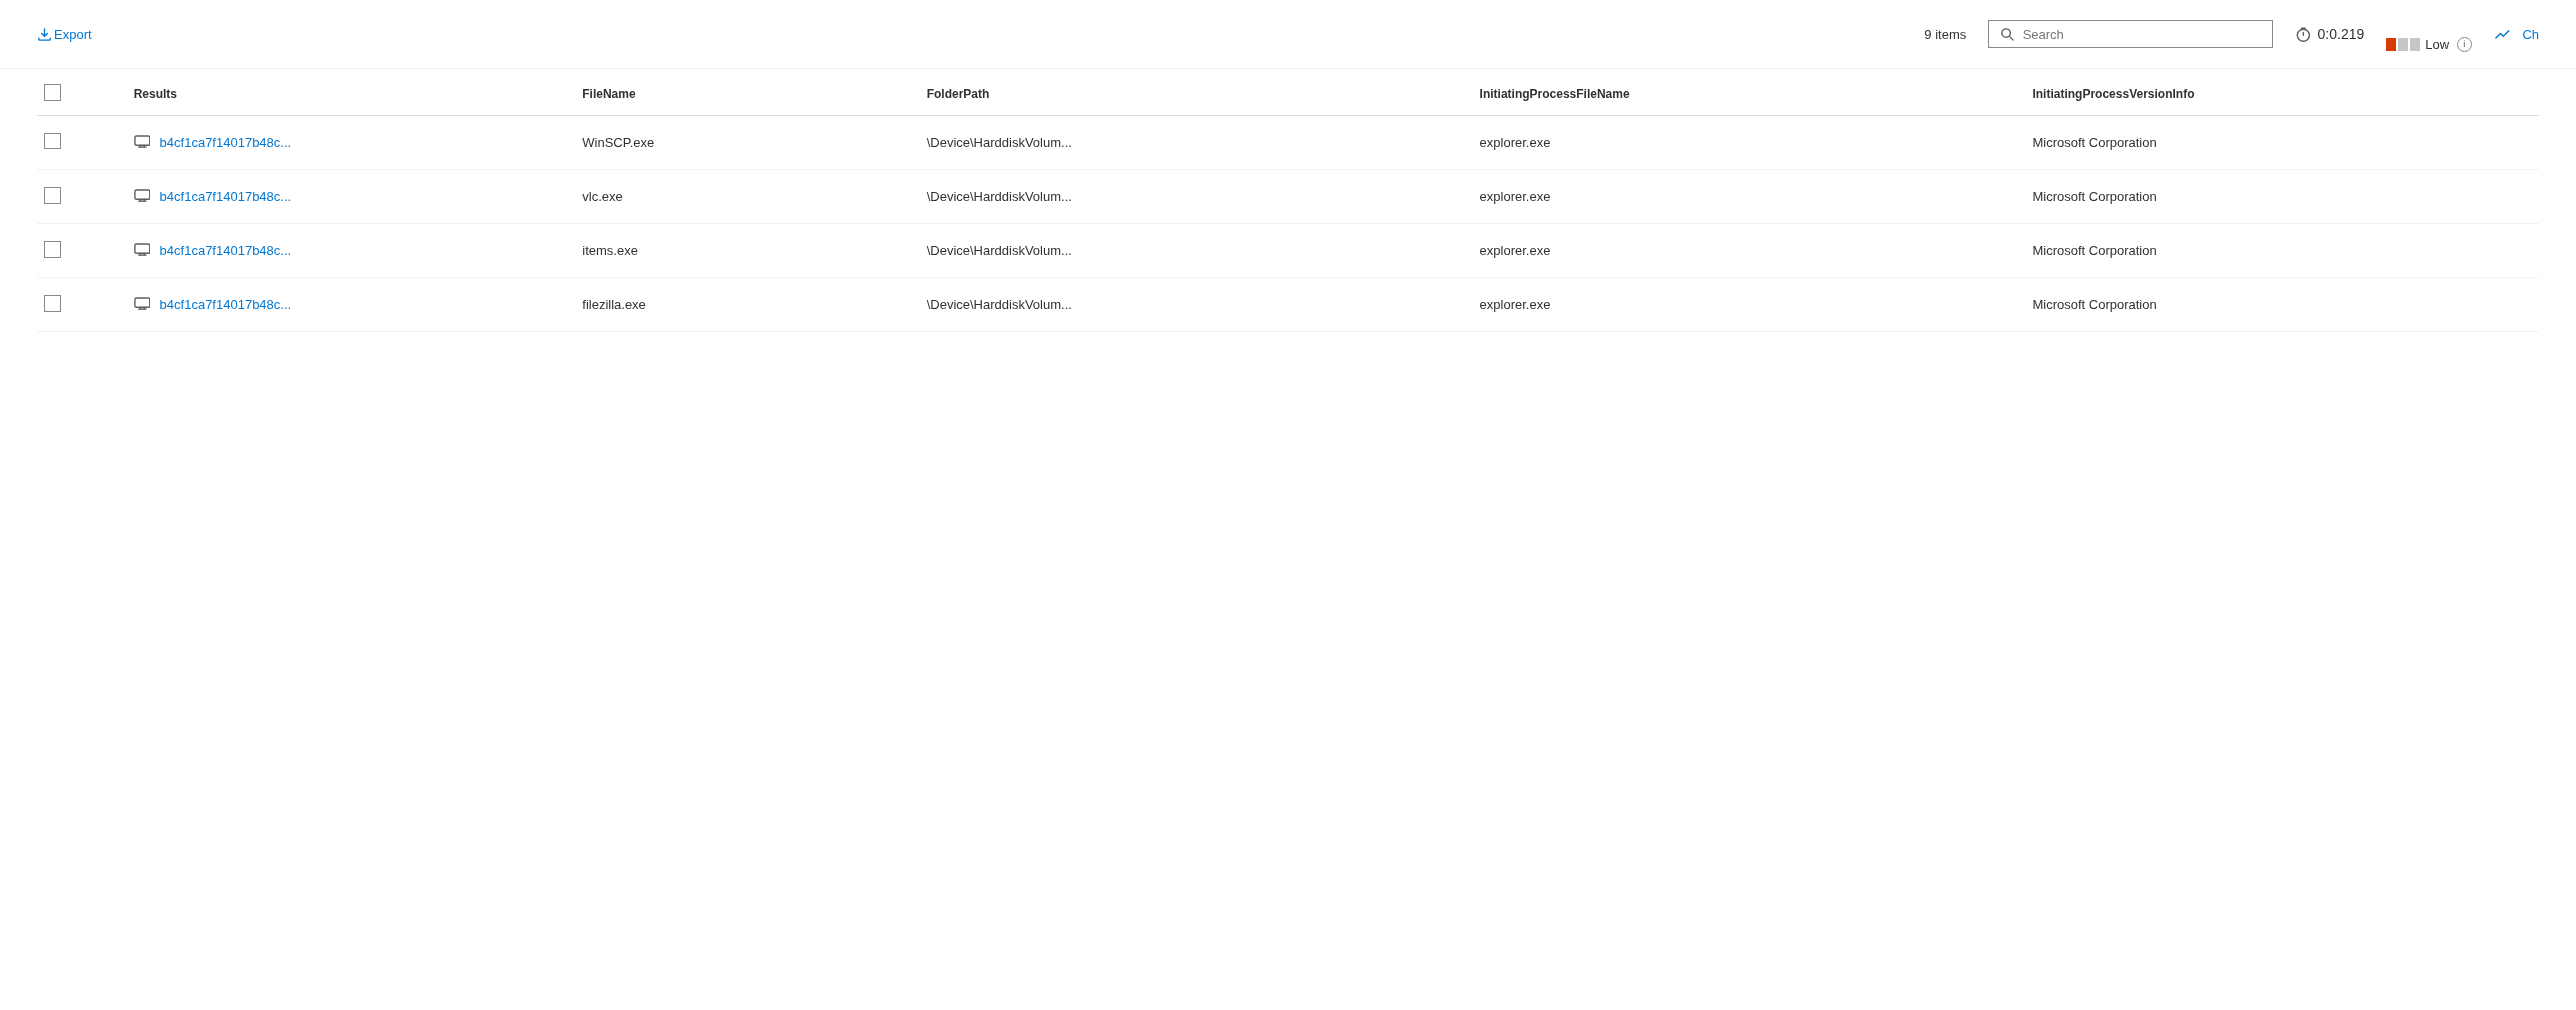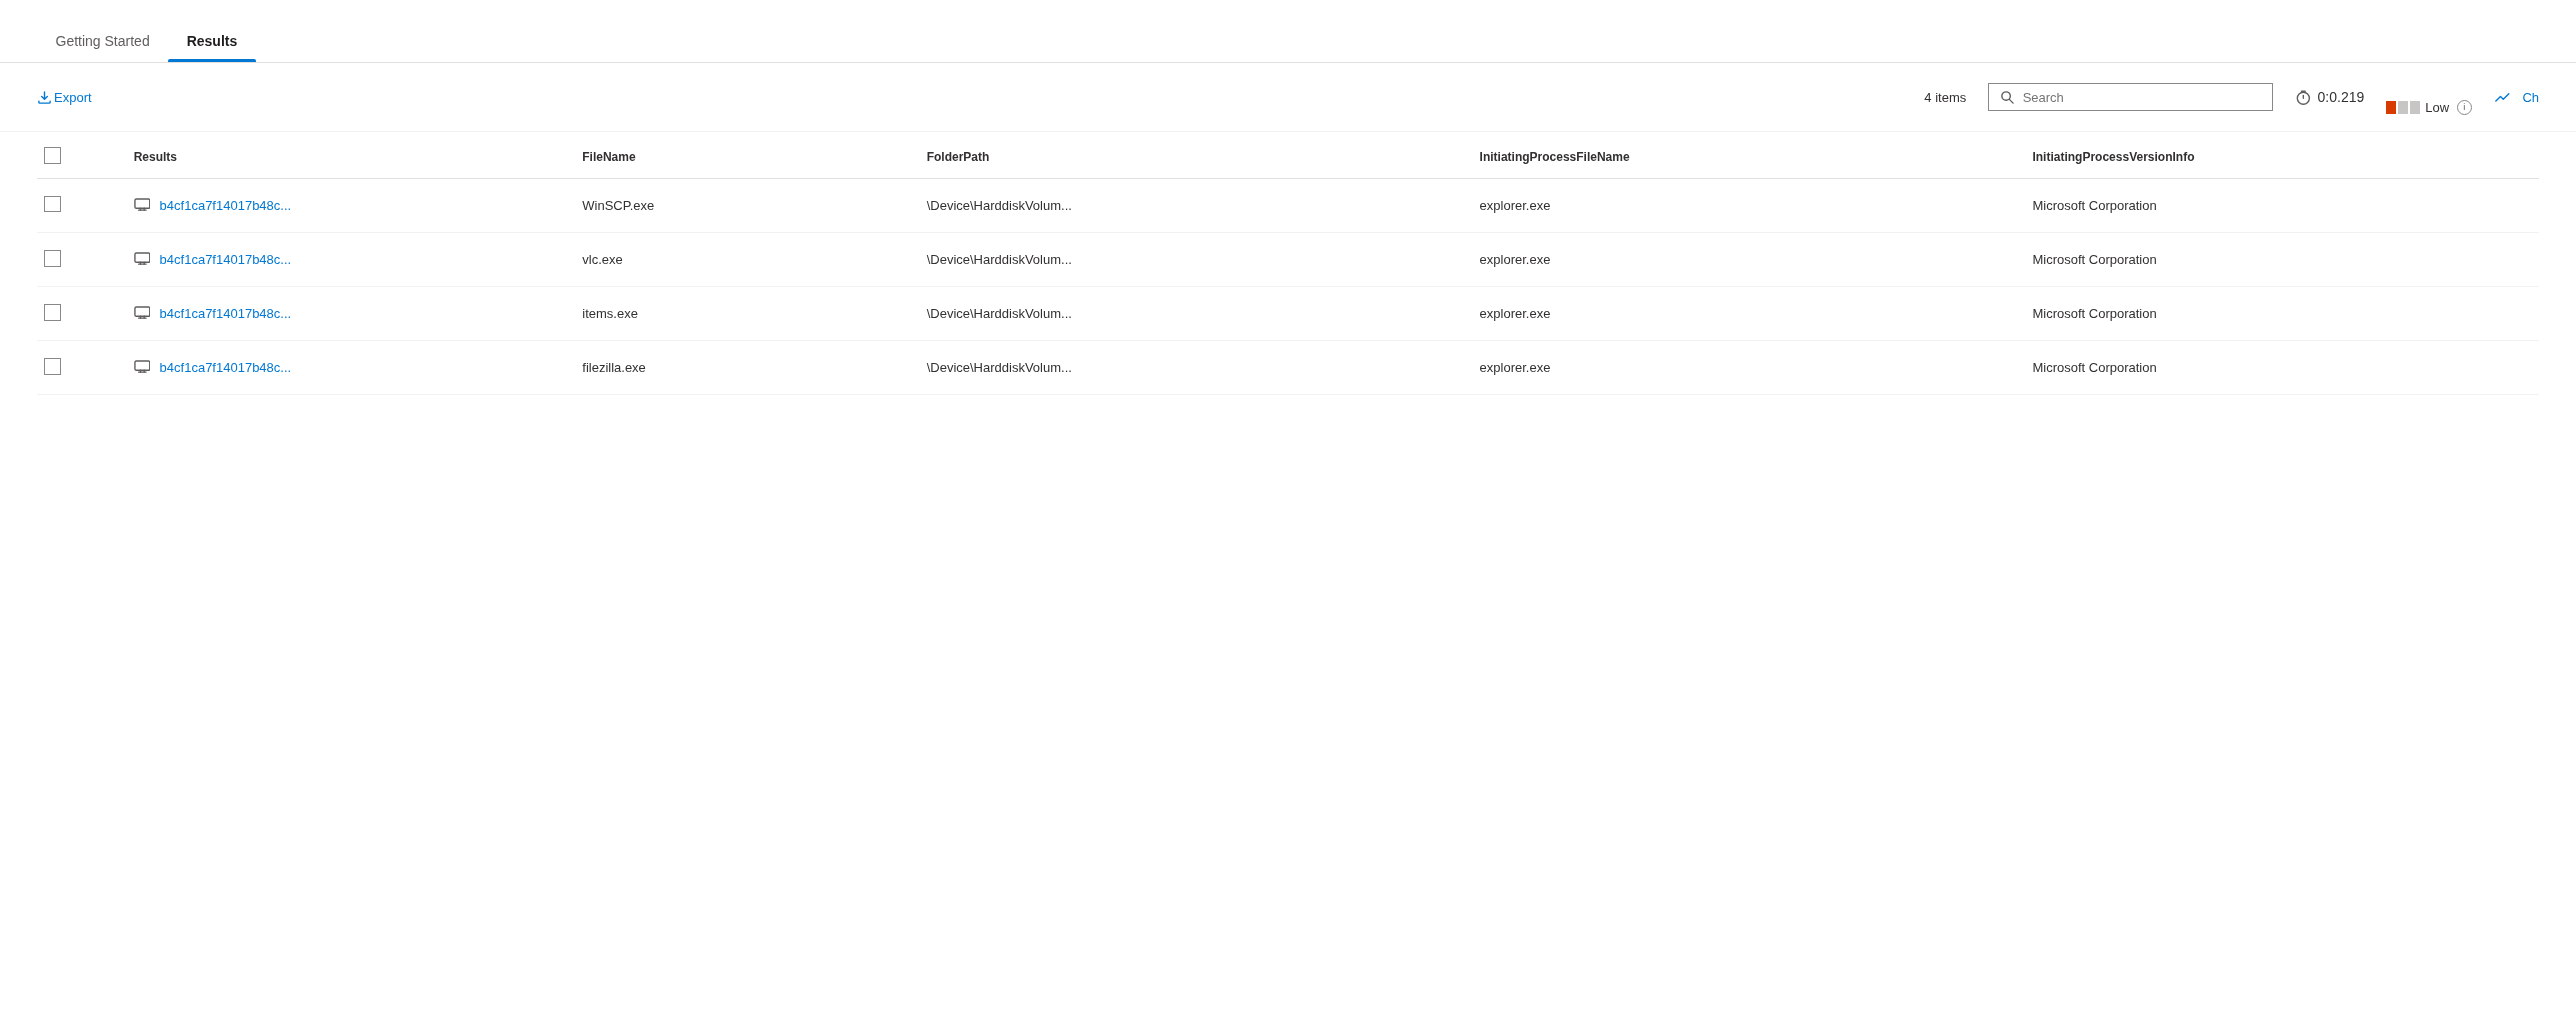--- a/index.html
+++ b/index.html
@@ -248,41 +248,33 @@
       color: #605e5c;
       cursor: pointer;
       margin-left: 1.9px;
     }
   </style>
 </head>
 <body>
 
 <div class="container">
 
-  <div class="tabs">
-    <div class="tab">
-      <span>Getting Started</span>
-    </div>
-    <div class="tab active">
-      <span>Results</span>
-    </div>
-  </div>
 
   <div class="toolbar">
     <button class="export-btn">
       <svg width="15" height="15" viewBox="0 0 16 16" fill="none">
         <path d="M8 10L8 2M8 10L5 7M8 10L11 7" stroke="#0078d4" stroke-width="1.5" stroke-linecap="round" stroke-linejoin="round"></path>
         <path d="M2 12L2 13C2 13.5523 2.44772 14 3 14L13 14C13.5523 14 14 13.5523 14 13L14 12" stroke="#0078d4" stroke-width="1.5" stroke-linecap="round"></path>
       </svg>
       <span>Export</span>
     </button>
 
     <div class="toolbar-spacer"></div>
 
-    <span class="items-count">4 items</span>
+    <span class="items-count">9 items</span>
 
     <div class="search-box">
       <svg class="search-icon-svg" width="15" height="15" viewBox="0 0 16 16" fill="none">
         <circle cx="6.5" cy="6.5" r="4.5" stroke="#605e5c" stroke-width="1.5"></circle>
         <path d="M10 10L14 14" stroke="#605e5c" stroke-width="1.5" stroke-linecap="round"></path>
       </svg>
       <input type="text" placeholder="Search" style="">
     </div>
 
     <div class="timer-info">

